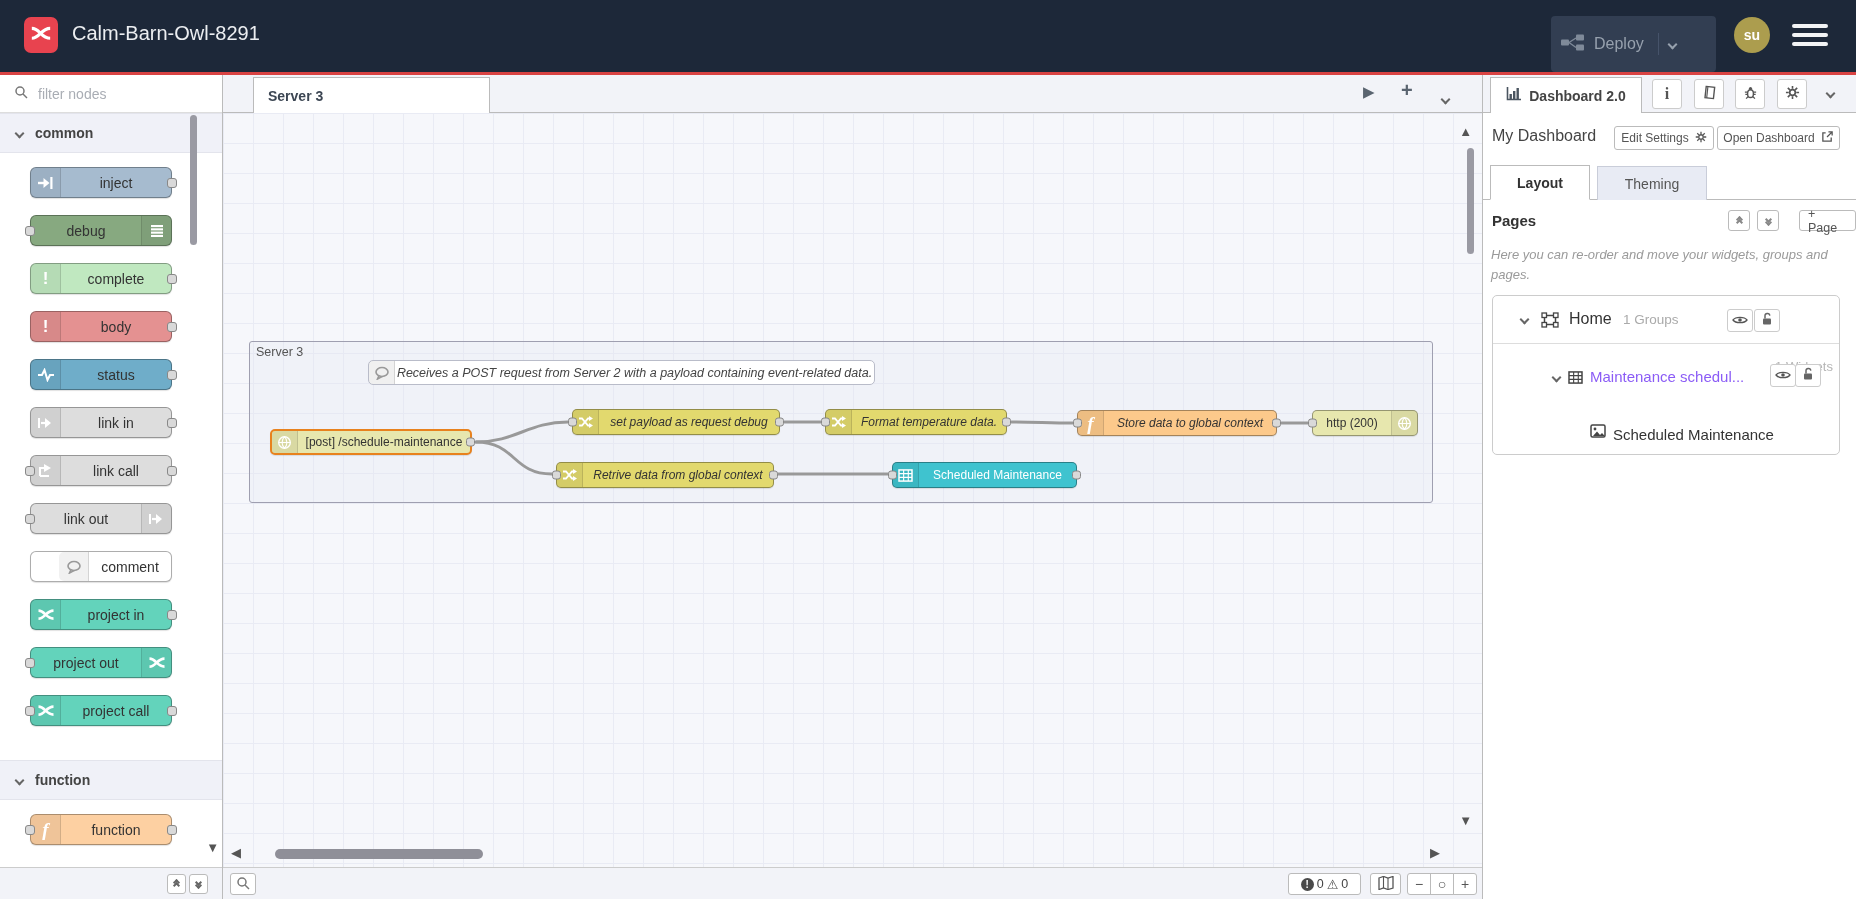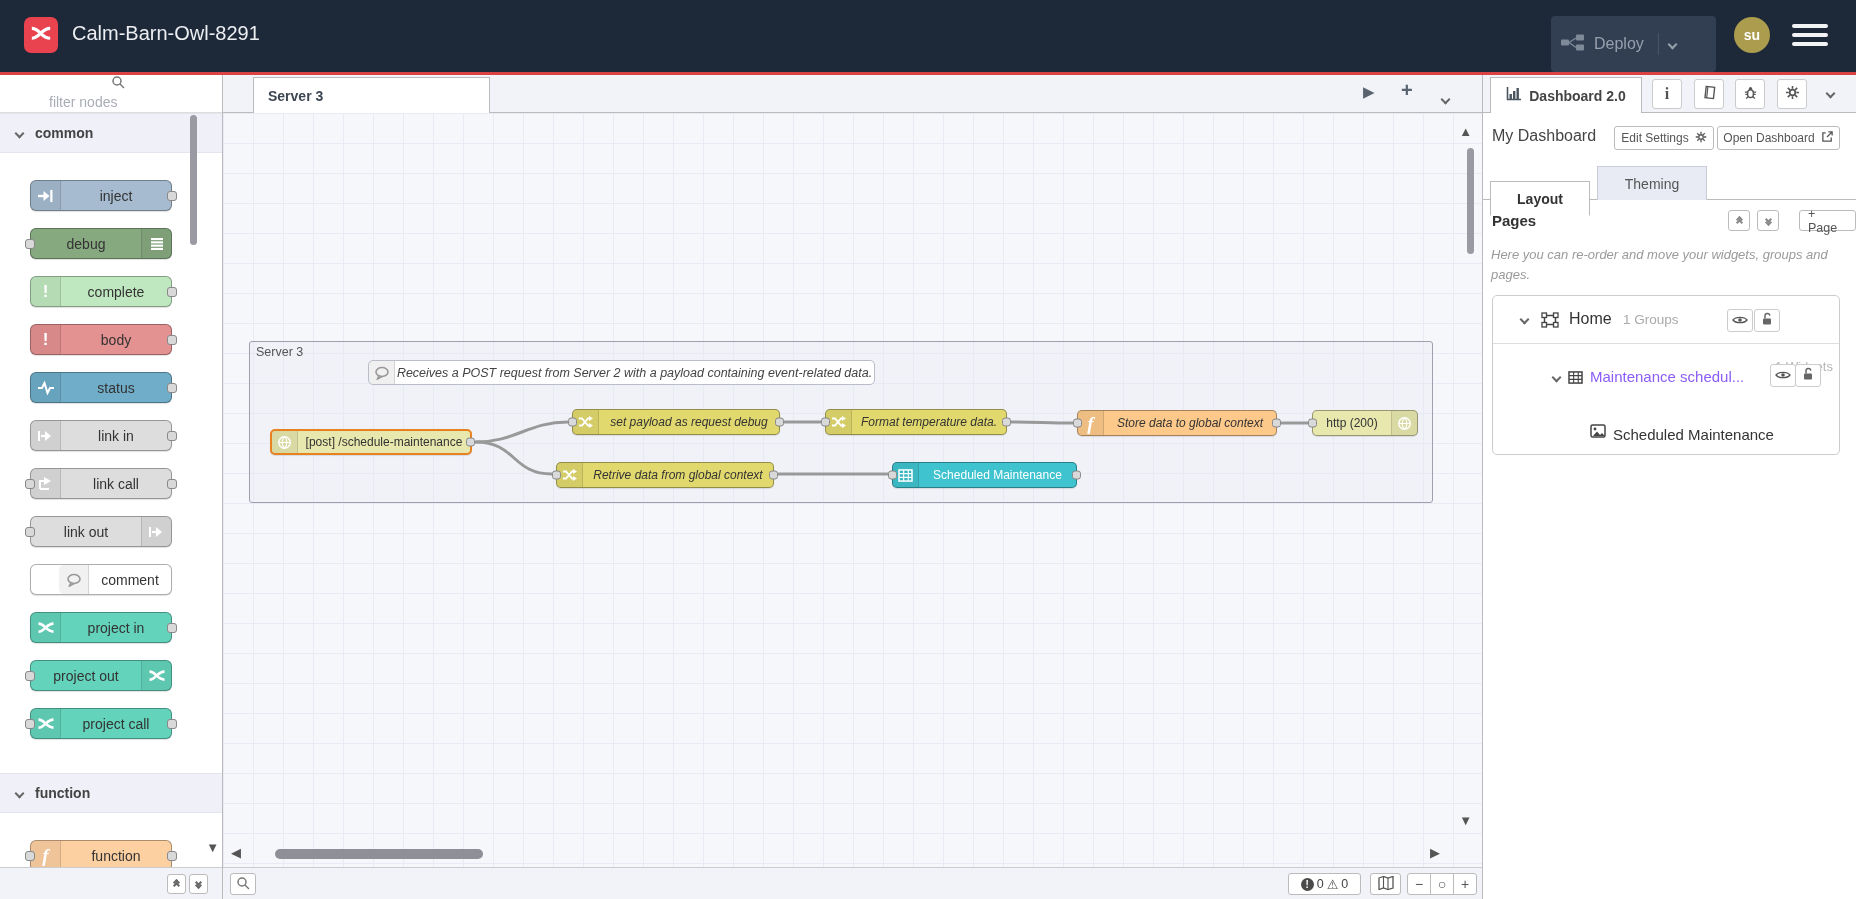--- a/index.html
+++ b/index.html
@@ -26,33 +26,33 @@
   
   .chev{display:inline-block;width:7px;height:7px;border-right:2px solid #666;border-bottom:2px solid #666;}
   .chev.down{transform:rotate(45deg);}
   .chev.up{transform:rotate(-135deg);}
   .chev.sm{width:5px;height:5px;}
   .chev.lite{border-color:#97a1ae;}
 
   
   #palette{position:absolute;left:0;top:75px;width:223px;height:824px;background:#fff;
            border-right:1px solid #bbb;}
-  #psearch{position:relative;height:38px;border-bottom:1px solid #ddd;display:flex;align-items:center;padding-left:14px;flex-direction:column;}
+  #psearch{position:relative;height:38px;border-bottom:1px solid #ddd;display:flex;align-items:center;padding-left:14px;}
   #psearch input{border:none;outline:none;font-size:14px;color:#555;margin-left:8px;width:150px;
                  font-family:"Liberation Sans",sans-serif;background:transparent;}
   #psearch input::placeholder{color:#a9adb4;}
   #pscroll{position:absolute;left:0;top:38px;width:222px;bottom:32px;overflow:hidden;}
   .pcat{height:40px;background:#f0f1f8;border-top:1px solid #e3e4ec;border-bottom:1px solid #e3e4ec;
         display:flex;align-items:center;padding-left:16px;cursor:pointer;}
   .pcat .pcat-label{font-size:14px;font-weight:bold;color:#444;margin-left:12px;}
   .pcat2{margin-top:34px;}
   .pnode{position:relative;width:142px;height:31px;margin:17px 0 0 30px;border:1px solid rgba(0,0,0,0.32);
          border-radius:6px;display:flex;align-items:stretch;cursor:grab;
          box-shadow:0 1px 1px rgba(0,0,0,0.12);}
-  .pnode.first{margin-top:27px;}
+  .pnode.first{margin-top:14px;}
   .pnic{width:30px;display:flex;align-items:center;justify-content:center;
         background:rgba(0,0,0,0.055);border-right:1px solid rgba(0,0,0,0.12);border-radius:5px 0 0 5px;}
   .pnode.iconright{flex-direction:row-reverse;}
   .pnode.iconright .pnic{border-right:none;border-left:1px solid rgba(0,0,0,0.12);border-radius:0 5px 5px 0;}
   .pnlabel{flex:1;display:flex;align-items:center;justify-content:center;font-size:14px;color:#333;}
   .pp{position:absolute;width:10px;height:10px;background:#d9d9d9;border:1px solid #888;
       border-radius:3px;top:50%;transform:translateY(-50%);}
   .pp.in{left:-6px;}  .pp.out{right:-6px;}
   #pal-thumb{position:absolute;left:190px;top:40px;width:7px;height:130px;background:#9a9aa3;border-radius:4px;}
   #pal-down{position:absolute;right:3px;bottom:44px;color:#555;font-size:13px;}
@@ -117,21 +117,21 @@
           border-bottom:none;display:flex;align-items:center;justify-content:center;gap:7px;
           font-size:14px;font-weight:bold;color:#444;cursor:pointer;}
   .sbtbtn{position:absolute;top:4px;width:30px;height:30px;background:#fff;border:1px solid #ccc;border-radius:3px;
           display:flex;align-items:center;justify-content:center;cursor:pointer;}
   #sb-chev{position:absolute;left:344px;top:15px;}
   #sb-dash-row{position:absolute;left:0;top:43px;width:100%;height:40px;}
   #sb-dash-title{position:absolute;left:9px;top:9px;font-size:16px;color:#444;}
   .sbbtn{position:absolute;height:24px;background:#fff;border:1px solid #bbb;border-radius:3px;
          display:flex;align-items:center;justify-content:center;gap:6px;font-size:12px;color:#555;cursor:pointer;}
   #sb-tabs2{position:absolute;left:0;top:90px;width:100%;height:35px;border-bottom:1px solid #bbb;}
-  #tab-layout{position:absolute;left:7px;top:16px;width:100px;height:35px;background:#fff;border:1px solid #bbb;
+  #tab-layout{position:absolute;left:7px;top:0;width:100px;height:35px;background:#fff;border:1px solid #bbb;
               border-bottom:1px solid #fff;display:flex;align-items:center;justify-content:center;
               font-size:14px;font-weight:bold;color:#333;cursor:pointer;z-index:2;}
   #tab-theming{position:absolute;left:114px;top:1px;width:110px;height:34px;background:#e8ebf4;
                border:1px solid #c9cdd9;border-bottom:none;display:flex;align-items:center;justify-content:center;
                font-size:14px;color:#555;cursor:pointer;}
   #sb-pages-row{position:absolute;left:0;top:131px;width:100%;height:34px;}
   #sb-pages-title{position:absolute;left:9px;top:6px;font-size:15px;font-weight:bold;color:#333;}
   .pgbtn{position:absolute;top:4px;width:22px;height:21px;background:#fff;border:1px solid #bbb;border-radius:3px;
          display:flex;flex-direction:column;align-items:center;justify-content:center;cursor:pointer;}
   .pgbtn .chev{margin:-1px 0;border-color:#888;}

